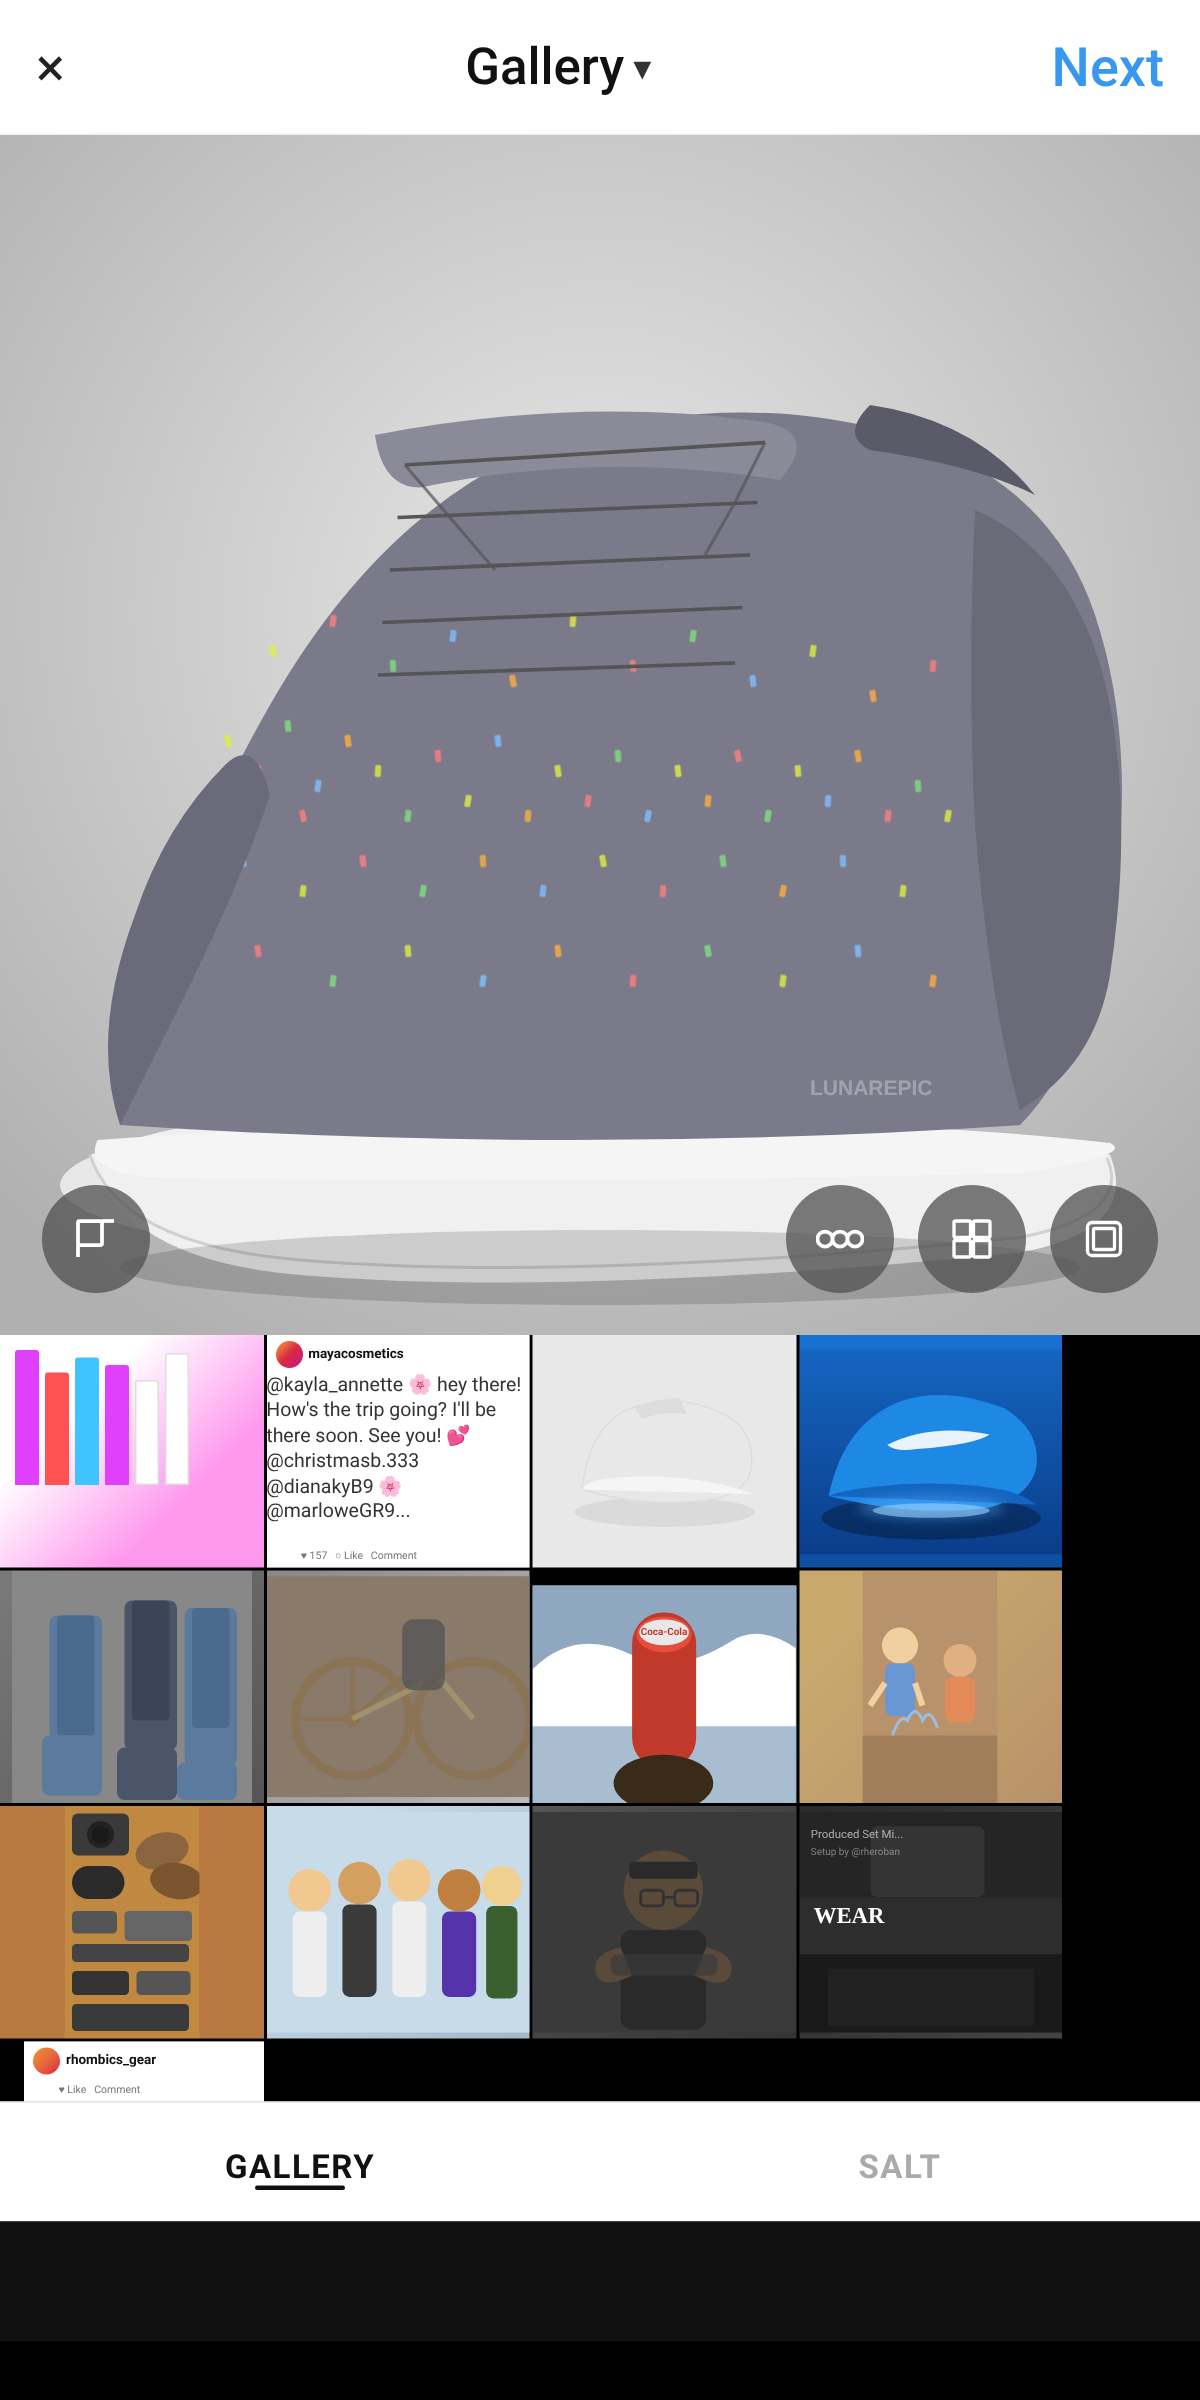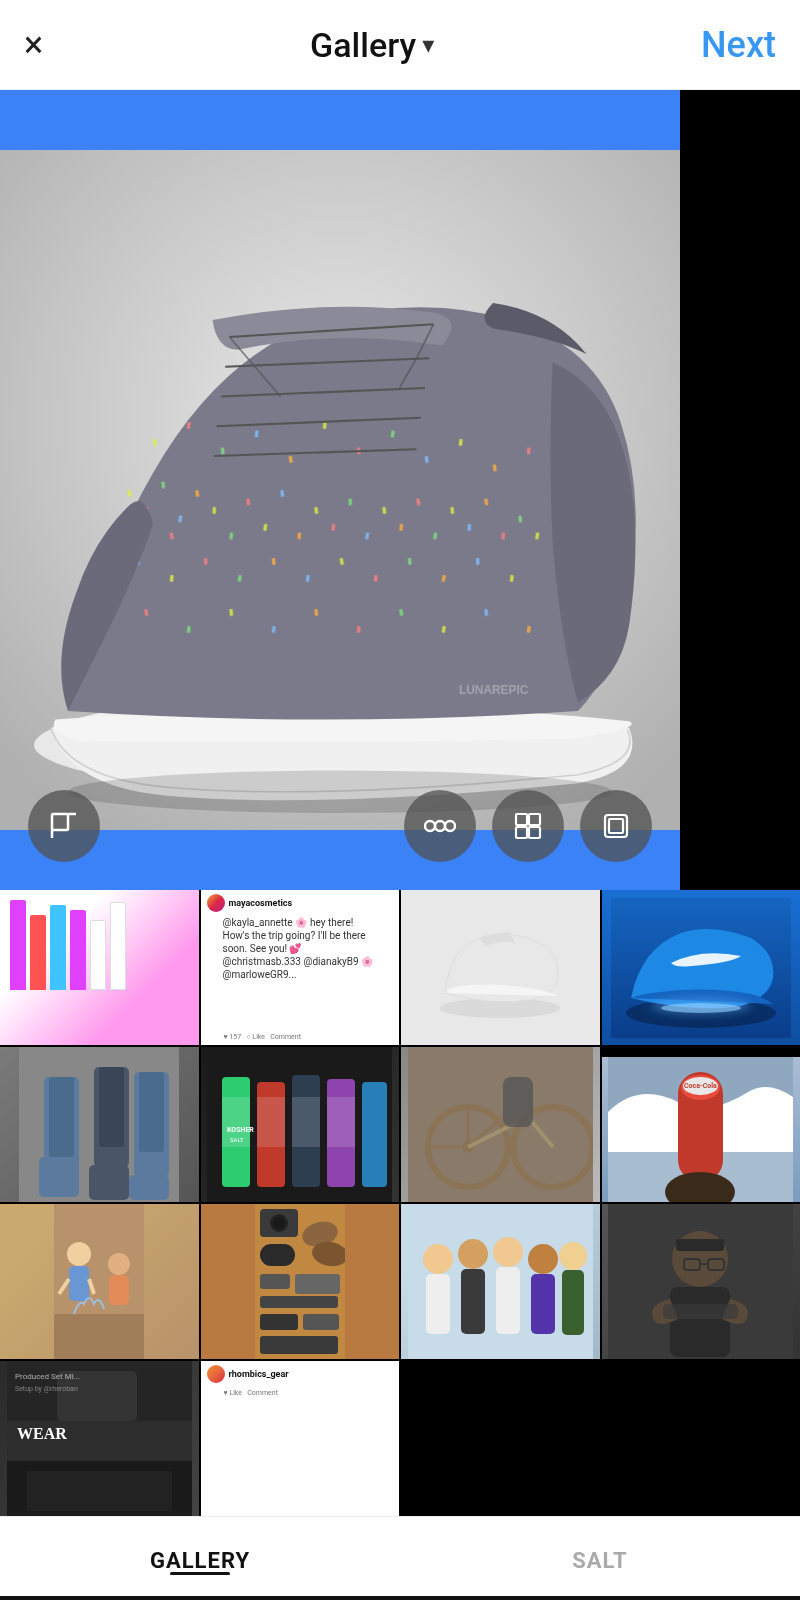--- a/index.html
+++ b/index.html
@@ -44,24 +44,24 @@
     #next-btn {
       font-size: 36px;
       font-weight: 500;
       color: #3897f0;
       cursor: pointer;
       text-align: center;
     }
 
     
     #main-preview {
-      width: 680px;
+      width: 800px;
       height: 800px;
       position: relative;
-      background: #3b82f6;
+      background: #fef9c3;
       overflow: hidden;
     }
 
     
     #shoe-preview {
       width: 100%;
       height: 100%;
       position: relative;
     }
 
@@ -91,21 +91,21 @@
     #right-controls {
       display: flex;
       gap: 16px;
     }
 
     
     #thumbnail-grid {
       display: grid;
       grid-template-columns: repeat(4, 1fr);
       grid-template-rows: repeat(3, 155px);
-      width: 800px;
+      width: 708px;
       background: #000;
       gap: 2px;
     }
 
     .thumb {
       overflow: hidden;
       position: relative;
       background: #555;
     }
 
@@ -207,23 +207,23 @@
       width: 18px; height: 18px;
       border-radius: 50%;
       background: #ccc;
     }
     .ig-username {
       font-size: 9px;
       font-weight: bold;
       color: #111;
     }
     .ig-text {
-      font-size: 10px;
+      font-size: 13px;
       color: #333;
-      padding: 0 22px;
+      padding: 0 0;
       line-height: 1.3;
       flex: 1;
       overflow: hidden;
     }
     .ig-stats {
       font-size: 7px;
       color: #777;
       padding: 2px 23px 4px;
     }
   </style>
@@ -461,41 +461,20 @@
         <rect x="80" y="20" width="25" height="80" rx="3" fill="#3a4558"></rect>
         <rect x="70" y="118" width="40" height="35" rx="5" fill="#4a5568"></rect>
 
         <rect x="115" y="25" width="35" height="105" rx="5" fill="#5c7a9e"></rect>
         <rect x="120" y="25" width="25" height="80" rx="3" fill="#4a6b8c"></rect>
         <rect x="110" y="128" width="40" height="25" rx="5" fill="#5c7a9e"></rect>
       </svg>
     </div>
   </div>
 
-  <div class="thumb thumb-kosher">
-    <div class="thumb-inner">
-      <svg width="185" height="155" viewBox="0 0 185 155">
-        <rect width="185" height="155" fill="#1a1a1a"></rect>
-
-        <rect x="15" y="30" width="28" height="110" rx="4" fill="#2ecc71"></rect>
-        <text x="20" y="85" font-size="7" fill="white" font-weight="bold">KOSHER</text>
-        <text x="23" y="95" font-size="6" fill="white">SALT</text>
-
-        <rect x="50" y="35" width="28" height="105" rx="4" fill="#c0392b"></rect>
-        <rect x="85" y="28" width="28" height="112" rx="4" fill="#2c3e50"></rect>
-        <rect x="120" y="32" width="28" height="108" rx="4" fill="#8e44ad"></rect>
-        <rect x="155" y="35" width="25" height="105" rx="4" fill="#2980b9"></rect>
-
-        <rect x="15" y="50" width="28" height="50" fill="rgba(255,255,255,0.15)"></rect>
-        <rect x="50" y="50" width="28" height="50" fill="rgba(255,255,255,0.15)"></rect>
-        <rect x="85" y="50" width="28" height="50" fill="rgba(255,255,255,0.15)"></rect>
-        <rect x="120" y="50" width="28" height="50" fill="rgba(255,255,255,0.15)"></rect>
-      </svg>
-    </div>
-  </div>
 
   <div class="thumb thumb-bike">
     <div class="thumb-inner">
       <svg width="185" height="155" viewBox="0 0 185 155">
         <rect width="185" height="155" fill="#888"></rect>
 
         <rect width="185" height="155" fill="#8a7a6a"></rect>
 
         <circle cx="60" cy="100" r="40" fill="none" stroke="#8b7355" stroke-width="6"></circle>
         <circle cx="60" cy="100" r="6" fill="#8b7355"></circle>
@@ -632,21 +611,21 @@
         <rect x="50" y="10" width="80" height="50" rx="5" fill="#2a2a2a"></rect>
         <rect x="20" y="110" width="145" height="40" fill="#222"></rect>
 
         <rect x="0" y="0" width="185" height="60" fill="rgba(255,255,255,0.05)"></rect>
         <text x="8" y="18" font-size="8" fill="rgba(255,255,255,0.6)">Produced Set Mi...</text>
         <text x="8" y="30" font-size="7" fill="rgba(255,255,255,0.4)">Setup by @rheroban</text>
       </svg>
     </div>
   </div>
 
-  <div class="thumb" style="background:#fff;">
+  <div class="thumb" style="background:#fff;margin-left:16px;">
     <div class="ig-post">
       <div class="ig-header">
         <div class="ig-avatar" style="background:linear-gradient(135deg,#f09433,#e6683c,#dc2743)"></div>
         <span class="ig-username">rhombics_gear</span>
       </div>
       <div class="ig-stats">♥ Like &nbsp; Comment</div>
     </div>
   </div>
 
 </div>

